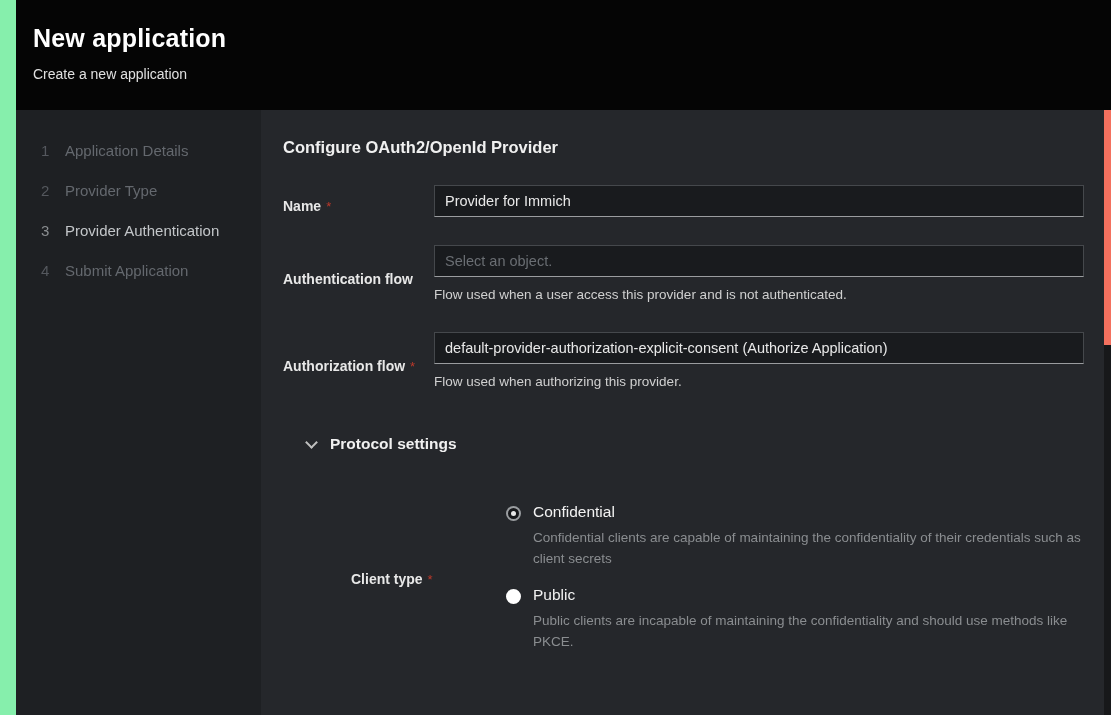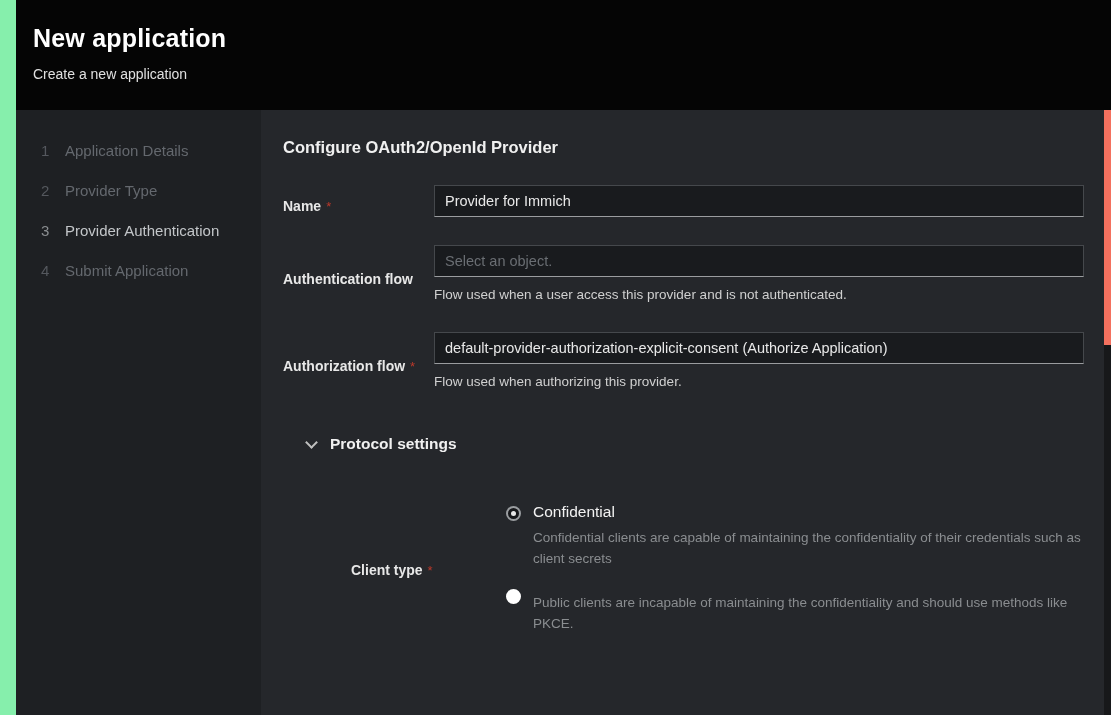--- a/index.html
+++ b/index.html
@@ -201,20 +201,21 @@
             <div class="radioopt">
               <span class="rdot on"></span>
               <div>
                 <div class="rlabel">Confidential</div>
                 <div class="rhelp">Confidential clients are capable of maintaining the confidentiality of their credentials such as client secrets</div>
               </div>
             </div>
             <div class="radioopt">
               <span class="rdot off"></span>
               <div>
+                <div class="rlabel">Public</div>
                 <div class="rhelp">Public clients are incapable of maintaining the confidentiality and should use methods like PKCE.</div>
               </div>
             </div>
           </div>
         </div>
 
       </div>
 
     </main>
 

